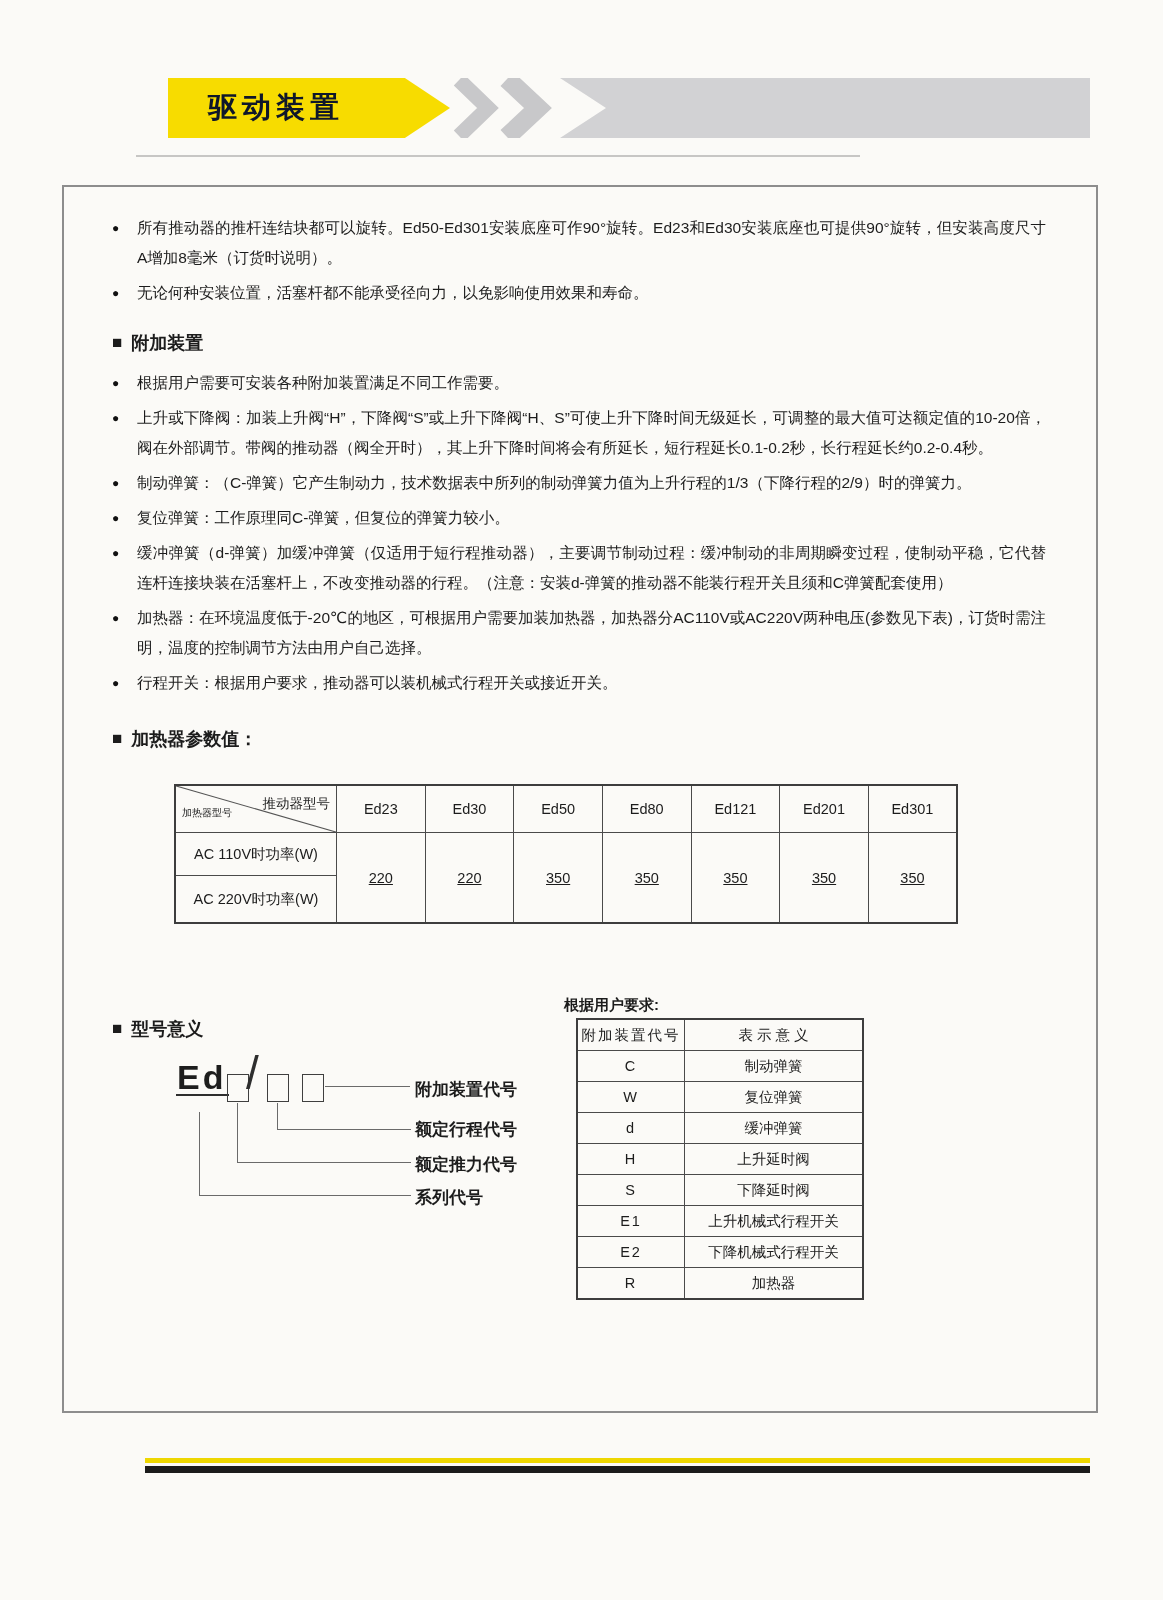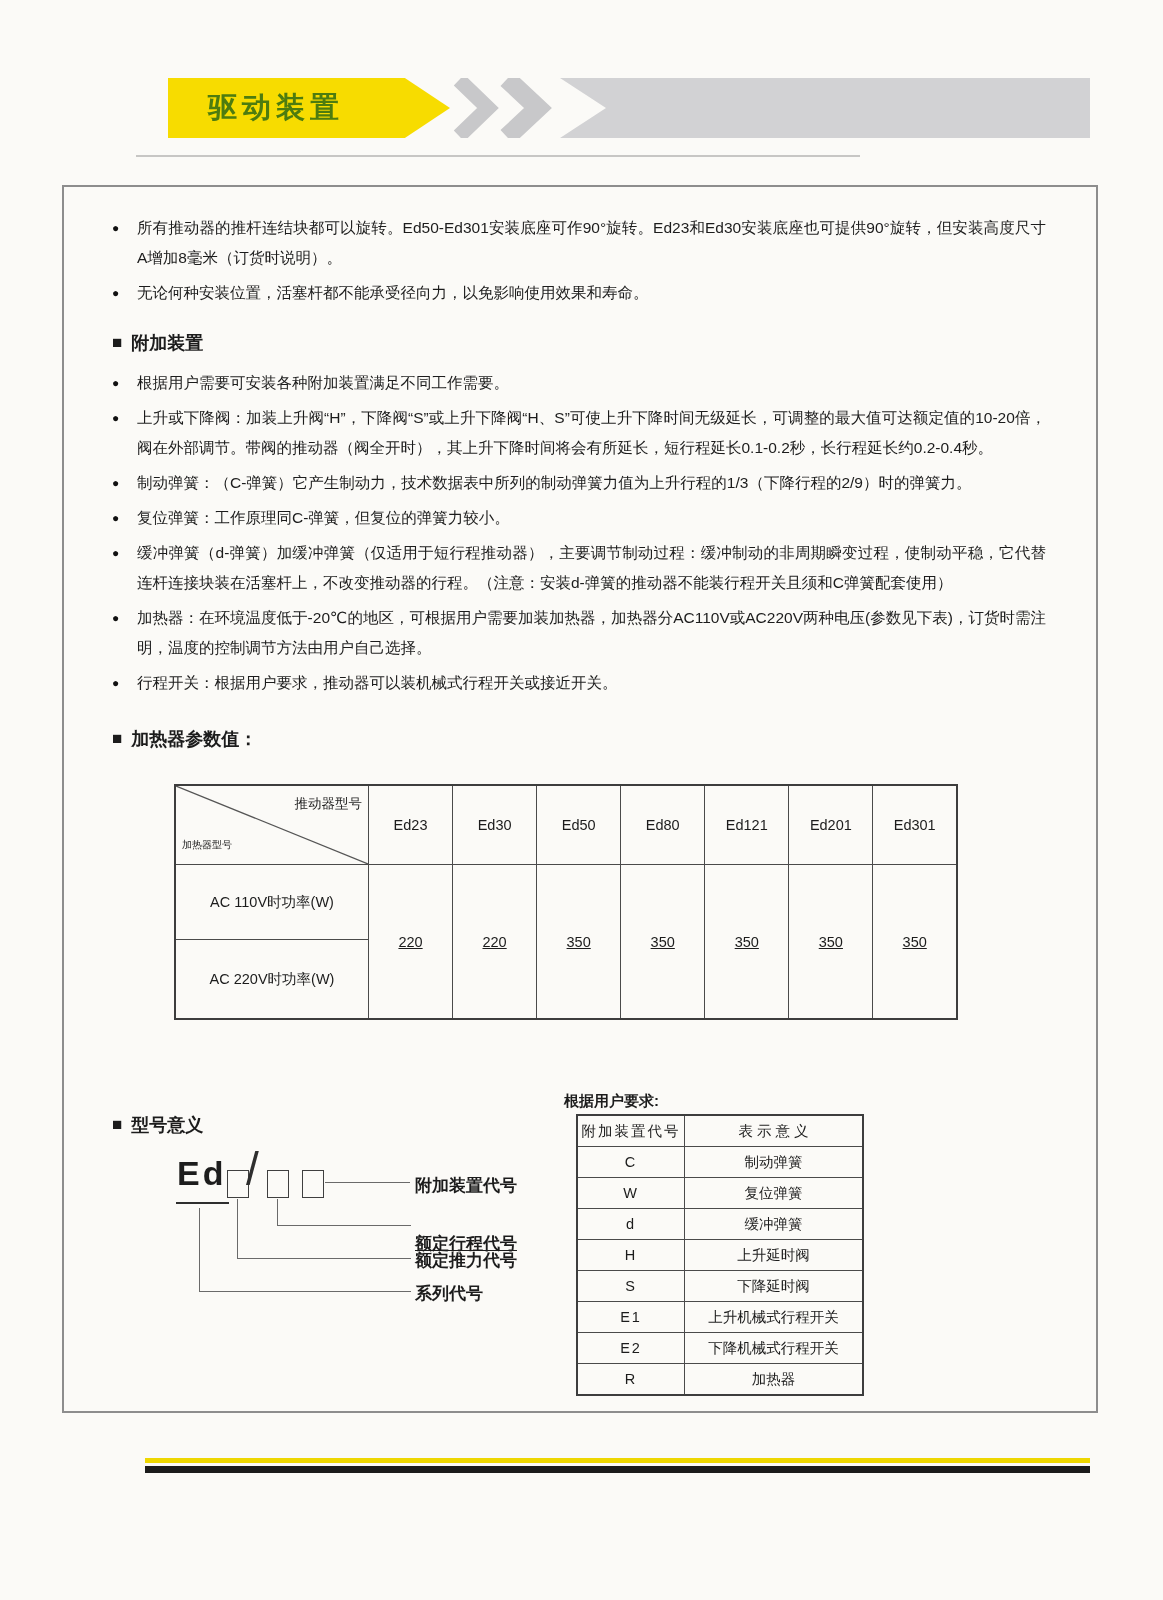--- a/index.html
+++ b/index.html
@@ -9,21 +9,21 @@
     font-family:"Liberation Sans","DejaVu Sans",sans-serif;
     color:#1c1c1c;
   }
   .abs{position:absolute;}
 
   
   .banner-yellow{
     left:168px;top:78px;width:282px;height:60px;
     clip-path:polygon(0 0,84% 0,100% 50%,84% 100%,0 100%);
     display:flex;align-items:center;padding-left:40px;box-sizing:border-box;
-    font-size:29px;font-weight:bold;letter-spacing:5px;color:#4d7c0f;
+    font-size:29px;font-weight:bold;letter-spacing:5px;color:#0f172a;
   }
   .banner-chevrons{left:452px;top:78px;}
   .banner-gray{
     left:560px;top:78px;width:530px;height:60px;
     clip-path:polygon(0 0,100% 0,100% 100%,0 100%,46px 50%);
   }
   .banner-rule{left:136px;top:155px;width:724px;height:2px;background:#c7c6c4;}
 
   
   .content-box{
@@ -39,50 +39,50 @@
   .section-head{font-size:18px;font-weight:bold;margin:20px 0 10px 0;display:flex;align-items:center;}
   .section-square{font-size:17px;margin-right:9px;}
 
   
   table.heater-table{
     border-collapse:collapse;margin:30px 0 0 62px;table-layout:fixed;
     width:784px;background:transparent;
   }
   table.heater-table td{
     border:1.5px solid #4a4a4a;text-align:center;vertical-align:middle;
-    font-size:14.5px;padding:16px;
+    font-size:14.5px;padding:0;
   }
   table.heater-table{border:2px solid #3d3d3d;}
   td.corner{width:160px;height:46px;position:relative;}
   td.corner svg{position:absolute;inset:0;width:100%;height:100%;}
   .corner-top{position:absolute;right:6px;top:3px;font-size:13.5px;}
   .corner-bottom{position:absolute;left:6px;bottom:4px;font-size:10px;}
   tr.heater-r1 td{height:42px;}
   tr.heater-r2 td{height:46px;}
   td.heater-val{font-size:15px;text-decoration:underline;}
   td.heater-rowlabel{font-size:13.5px;}
 
   
   .model-section{position:relative;height:340px;margin-top:52px;}
   .model-head{position:absolute;left:0;top:18px;}
   .ed-text{
     position:absolute;left:64px;top:86px;font-size:34px;font-weight:600;
-    letter-spacing:3px;border-bottom:2px solid #2e2e2e;padding:0 3px 14px 1px;color:#1d1d1d;
+    letter-spacing:3px;border-bottom:2px solid #2e2e2e;padding:0 3px 2px 1px;color:#1d1d1d;
   }
   .code-box{position:absolute;width:20px;height:26px;border:1.5px solid #3f3f3f;top:98px;}
   .box1{left:115px;} .box2{left:155px;} .box3{left:190px;}
   .slash{position:absolute;left:134px;top:82px;font-size:46px;font-weight:400;color:#2e2e2e;}
   .conn{position:absolute;border-color:#6a6a6a;}
   .conn-h{left:213px;top:110px;width:85px;border-top:1.5px solid #6a6a6a;}
   .conn-l{border-left:1.5px solid #6a6a6a;border-bottom:1.5px solid #6a6a6a;}
   .conn-l2{left:165px;top:127px;width:133px;height:26px;}
   .conn-l1{left:125px;top:127px;width:173px;height:59px;}
   .conn-l0{left:87px;top:136px;width:211px;height:83px;}
   .dlabel{position:absolute;left:303px;font-size:17px;font-weight:600;}
-  .dlabel0{top:99px;} .dlabel1{top:157px;text-decoration:underline;} .dlabel2{top:174px;} .dlabel3{top:207px;}
+  .dlabel0{top:99px;} .dlabel1{top:139px;} .dlabel2{top:174px;} .dlabel3{top:207px;}
 
   
   .accessory-caption{position:absolute;left:452px;top:14px;font-size:15px;font-weight:600;}
   table.accessory-table{
     position:absolute;left:464px;top:42px;border-collapse:collapse;
     width:288px;table-layout:fixed;border:2px solid #3d3d3d;
   }
   table.accessory-table td{
     border:1.5px solid #4a4a4a;text-align:center;vertical-align:middle;
     font-size:14.5px;height:26px;padding:0;

